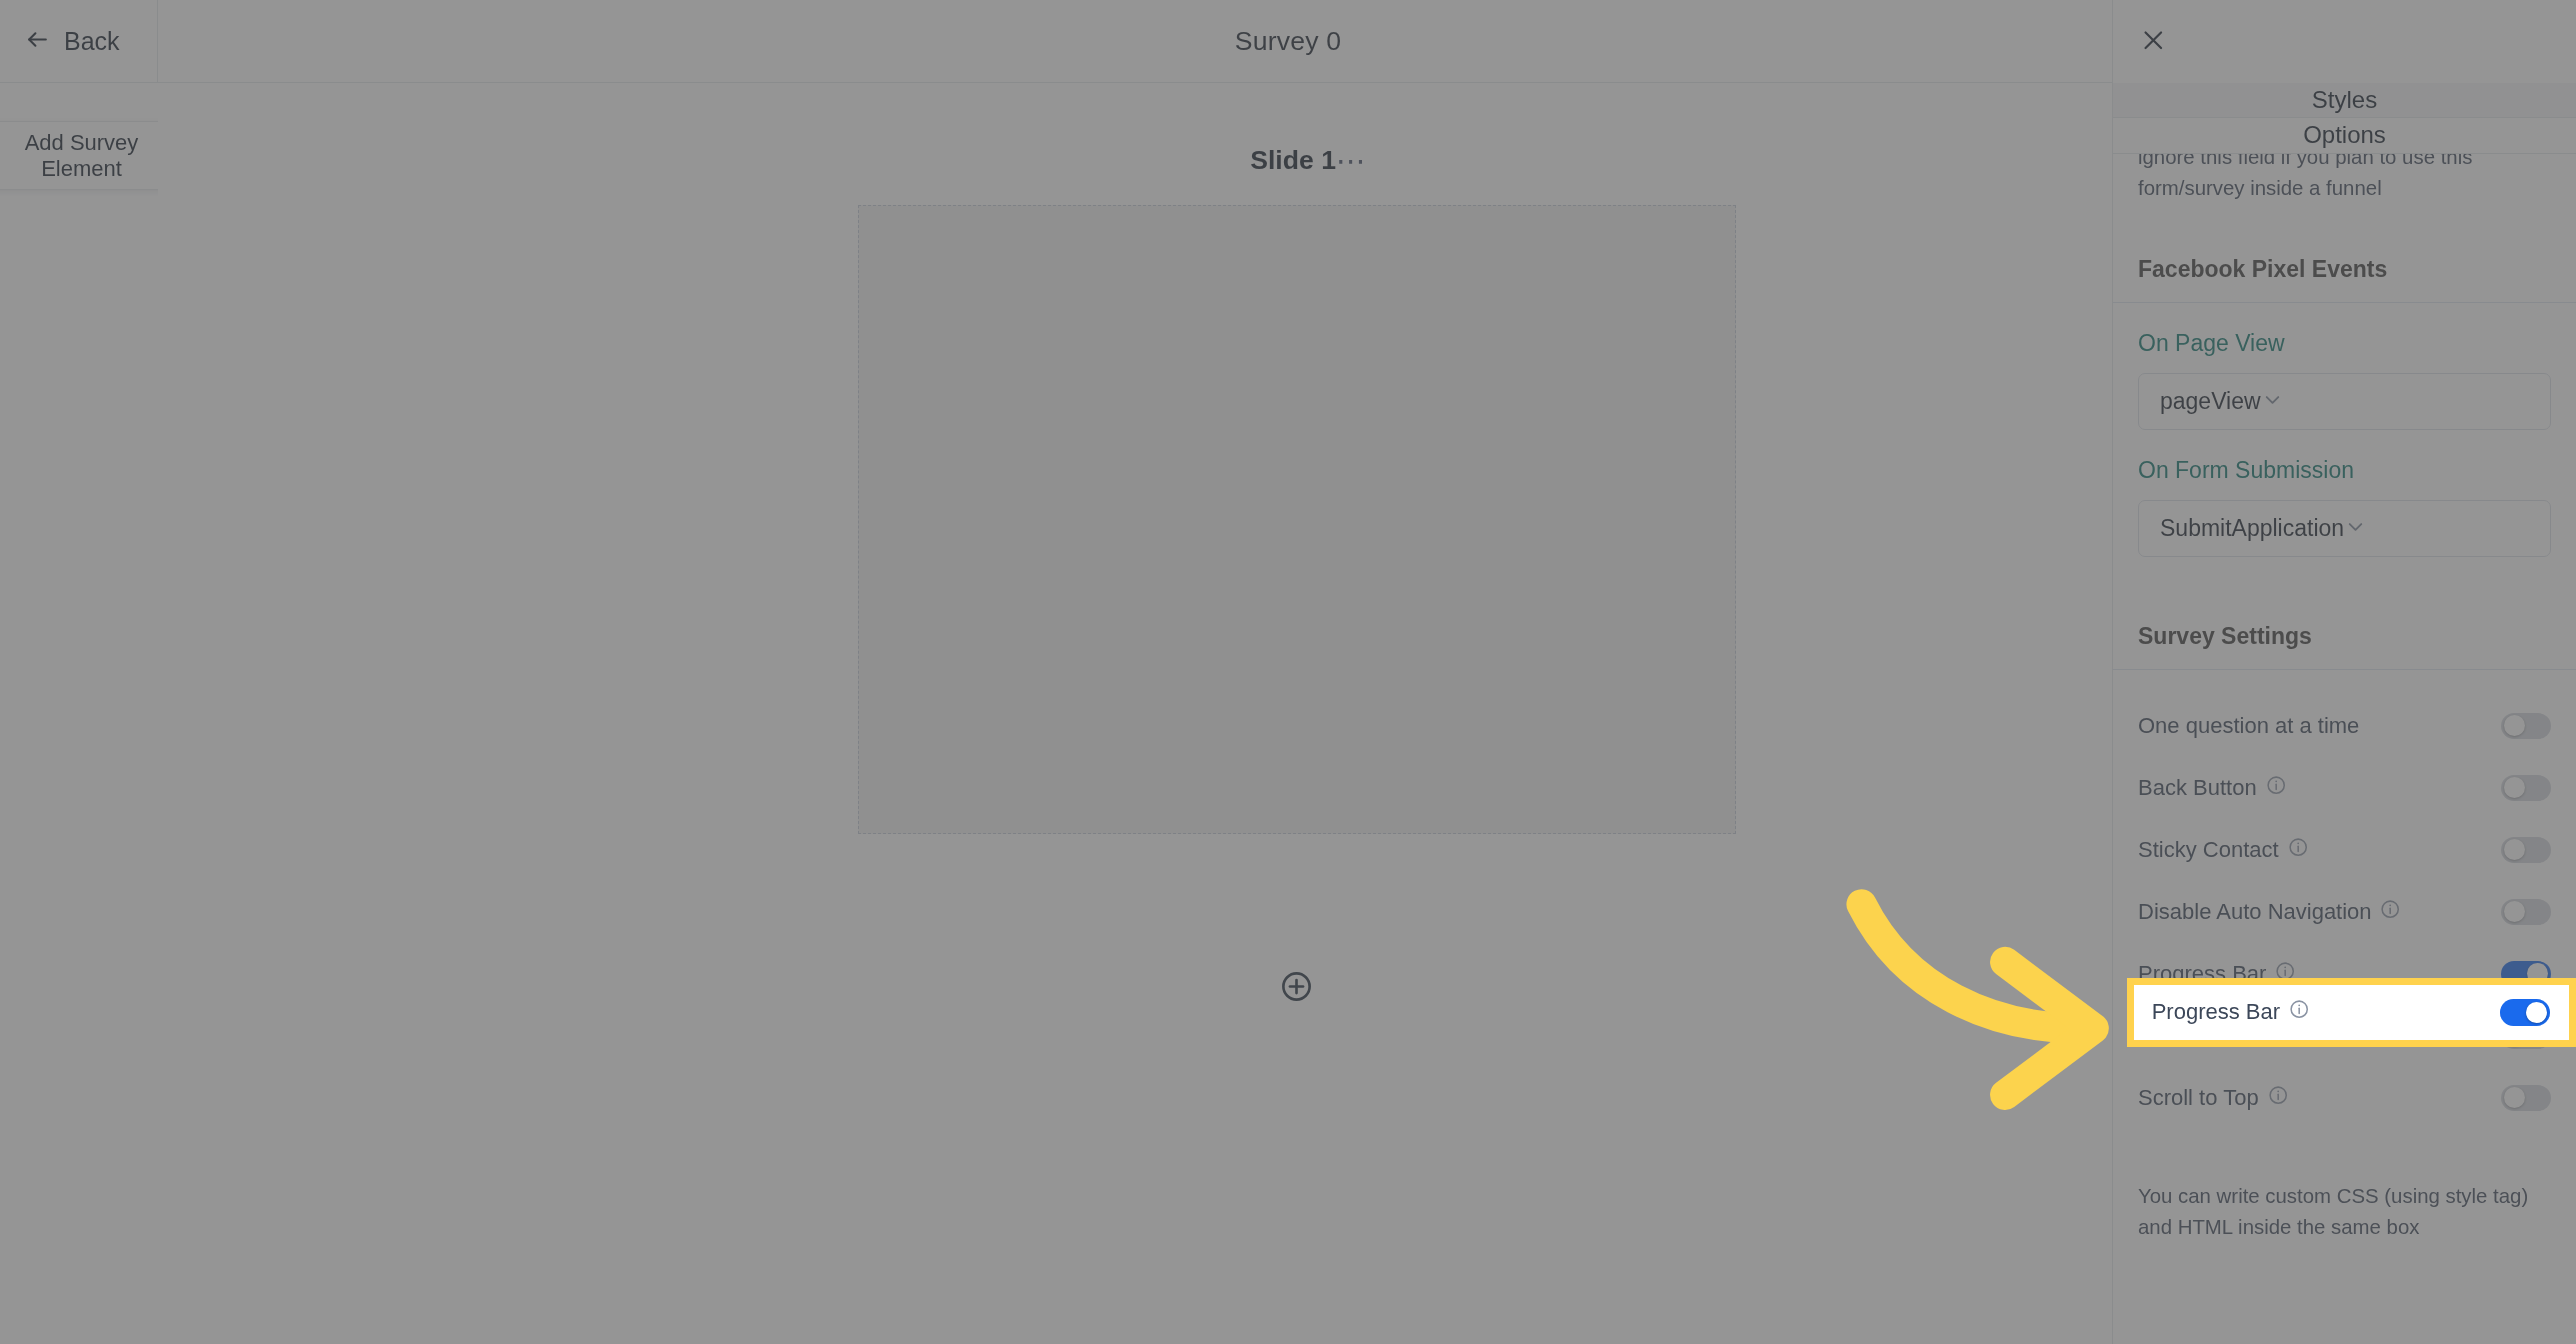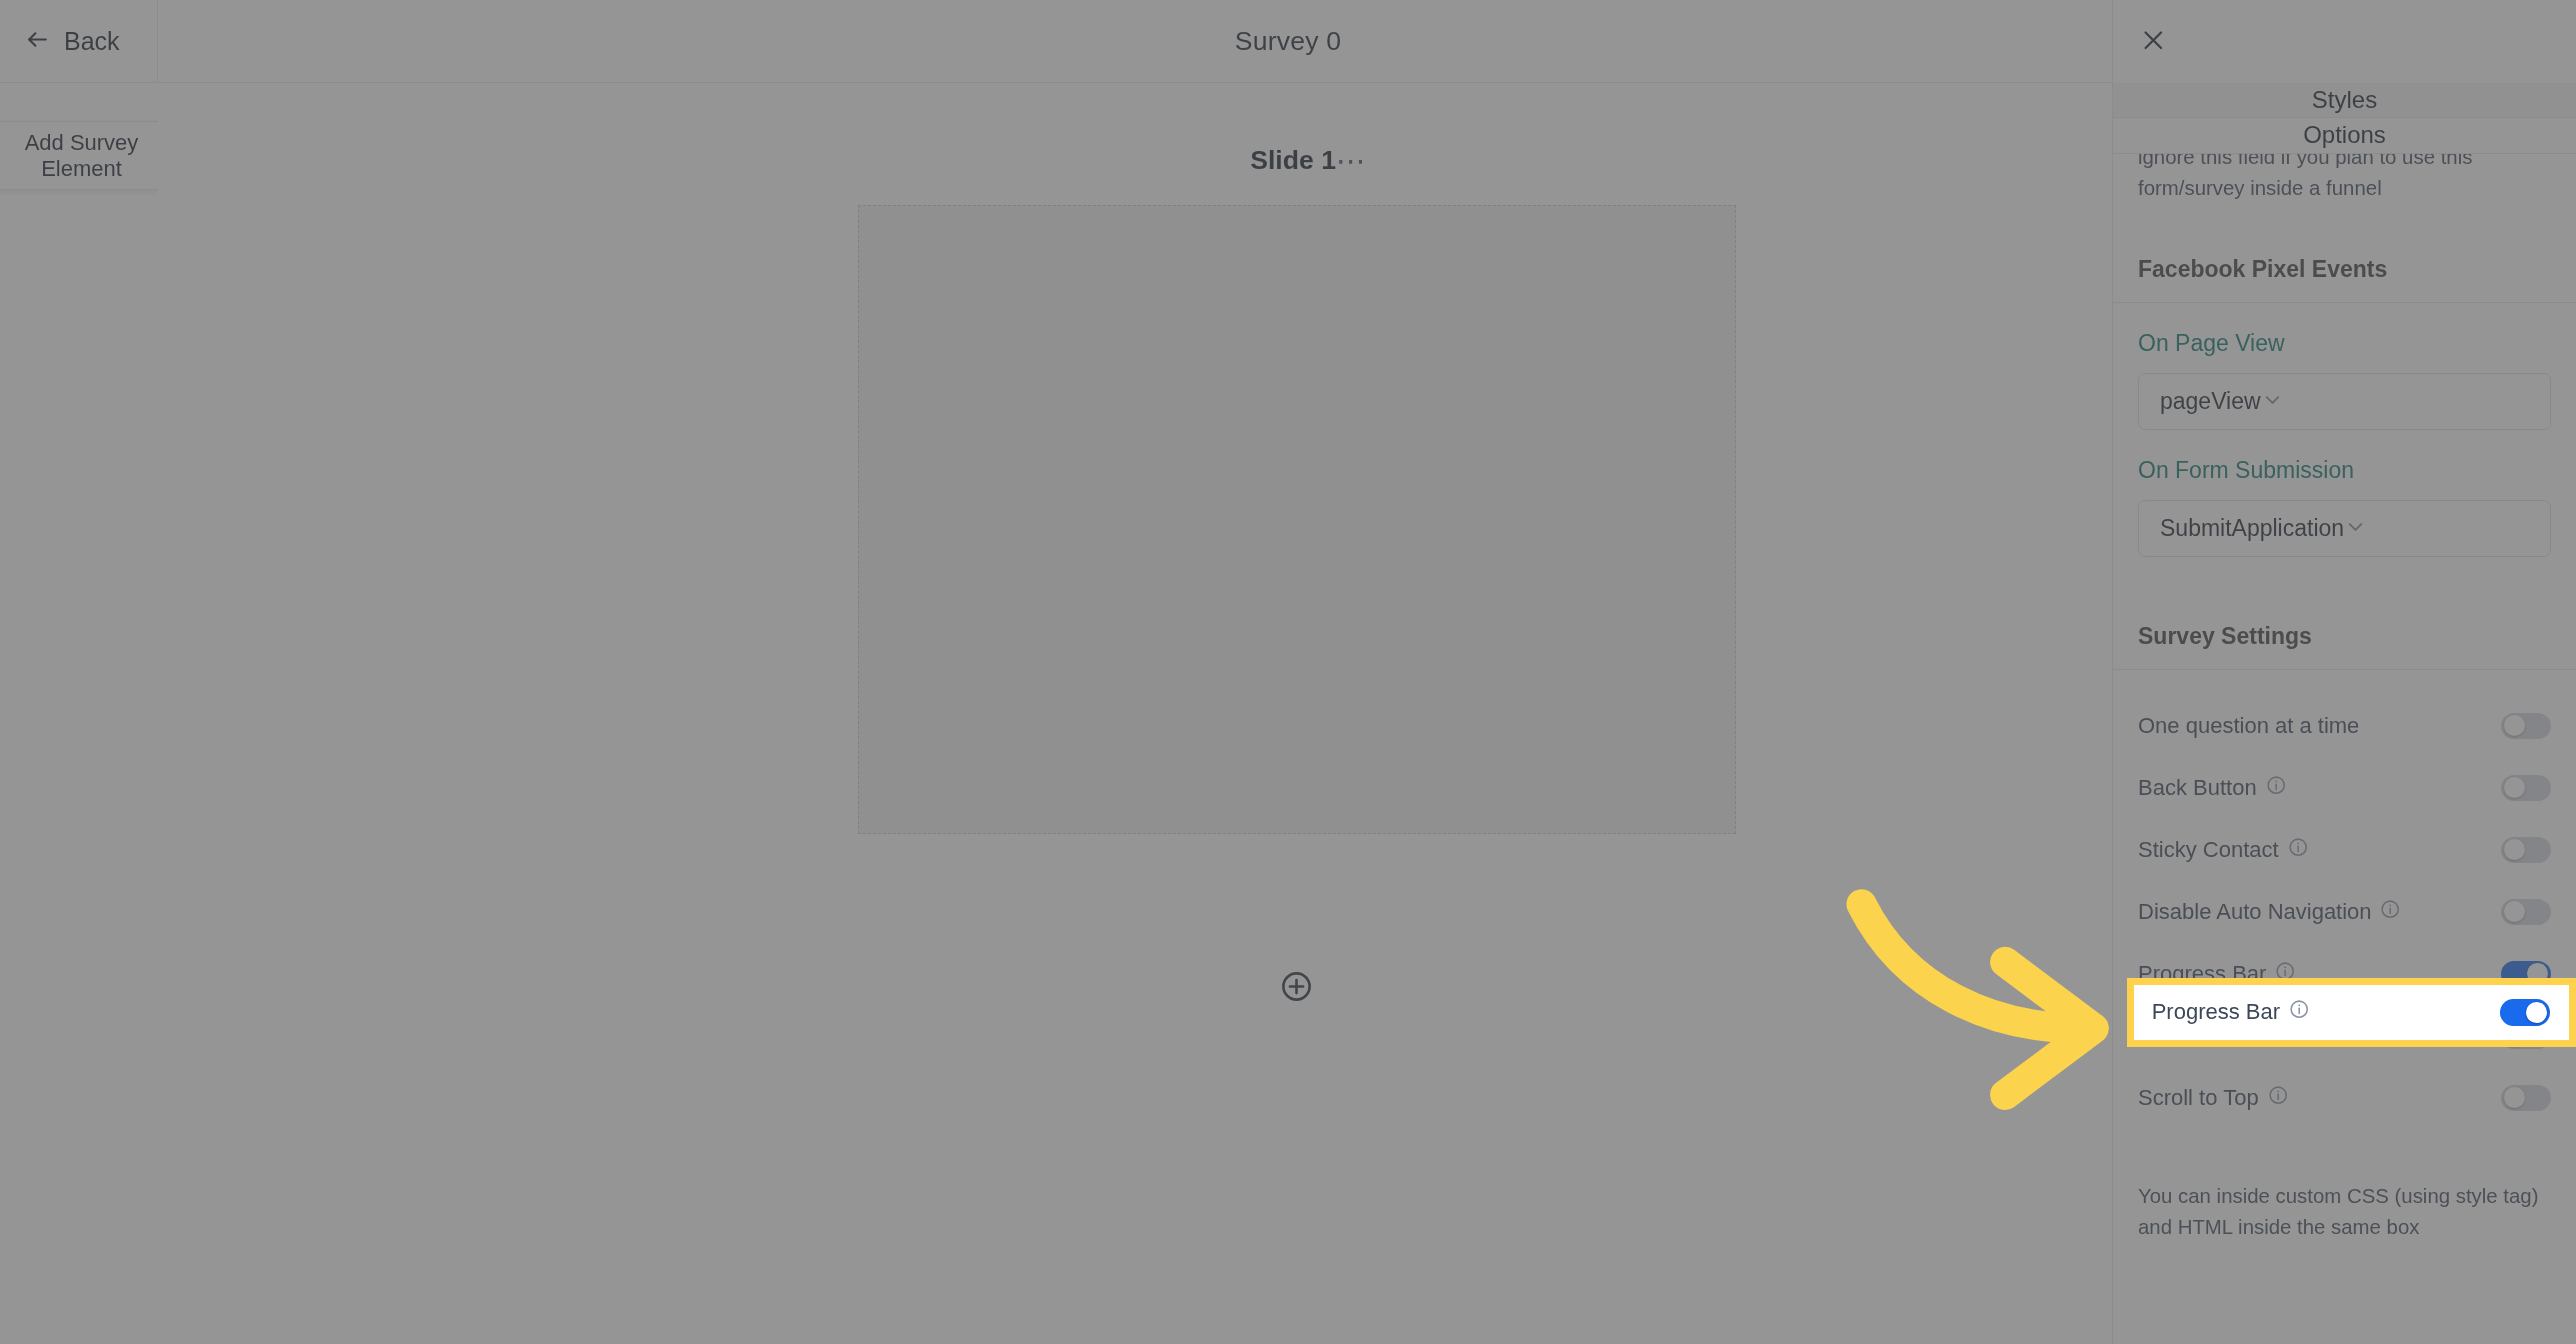--- a/index.html
+++ b/index.html
@@ -360,21 +360,21 @@
                 <i class="knob"></i>
               </span>
           </div>
 
         </div>
 
         <div style="height:25px"></div>
 
 
         <div class="hint-text" style="padding-top:26.6px">
-          <span>You can inside custom CSS (using style tag)</span>
+          <span>You can write custom CSS (using style tag)</span>
           <span>and HTML inside the same box</span>
         </div>
 
       </div>
     </div>
   </div>
 
   <div class="dim"></div>
 
   <div class="spotlight">

